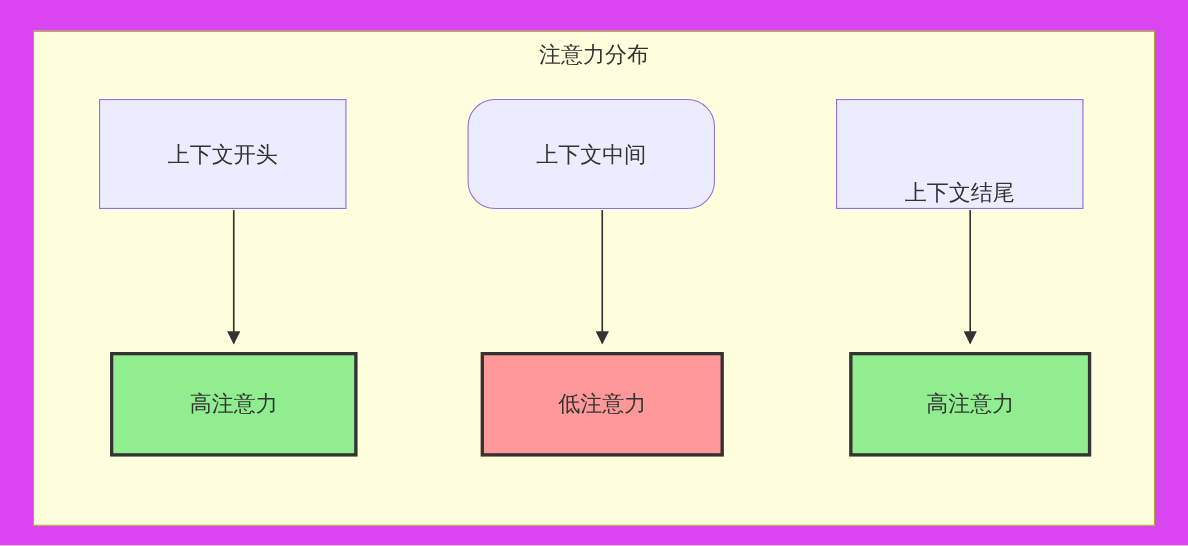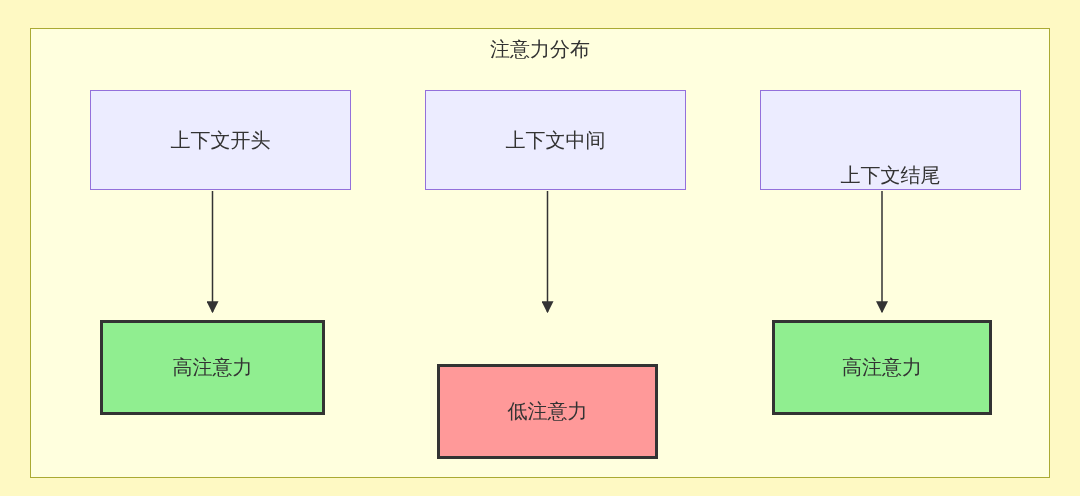--- a/index.html
+++ b/index.html
@@ -4,21 +4,21 @@
 <style>
   html, body {
     margin: 0;
     padding: 0;
     background: #ffffff;
   }
   .canvas {
     position: relative;
     width: 1080px;
     height: 496px;
-    background: #fef9c3;
+    background: #d946ef;
     font-family: "Liberation Sans", sans-serif;
     overflow: hidden;
   }
   .frame {
     position: absolute;
     left: 30px;
     top: 28px;
     width: 1020px;
     height: 450px;
     background: var(--container-fill, #ffffde);
@@ -39,38 +39,38 @@
     display: flex;
     align-items: center;
     justify-content: center;
     font-size: 20px;
     color: #333333;
     box-sizing: border-box;
     text-align: center;
   }
   .top-node {
     top: 90px;
-    width: 261px;
+    width: 225px;
     height: 100px;
     background: var(--top-fill, #ECECFF);
     border: 1px solid var(--top-border, #9370DB);
   }
   .t1 { left: 90px; }
-  .t2 { left: 425px; }
+  .t2 { left: 425px; border-radius: 25px; }
   .t3 { left: 760px; align-items: flex-end; }
   .bottom-node {
     top: 320px;
     height: 95px;
     border: 3px solid var(--bottom-border, #333333);
     font-family: Liberation Serif, serif;
   }
   .high { background: var(--high-fill, #90EE90); }
   .low  { background: var(--low-fill, #FF9999); }
   .b1 { left: 100px; width: 225px; }
-  .b2 { left: 437px; width: 221px; margin-top: 44px; }
+  .b2 { left: 437px; width: 221px; }
   .b3 { left: 772px; width: 220px; }
   .arrows-layer {
     position: absolute;
     left: 0;
     top: 0;
     width: 1080px;
     height: 496px;
     pointer-events: none;
   }
 </style>

